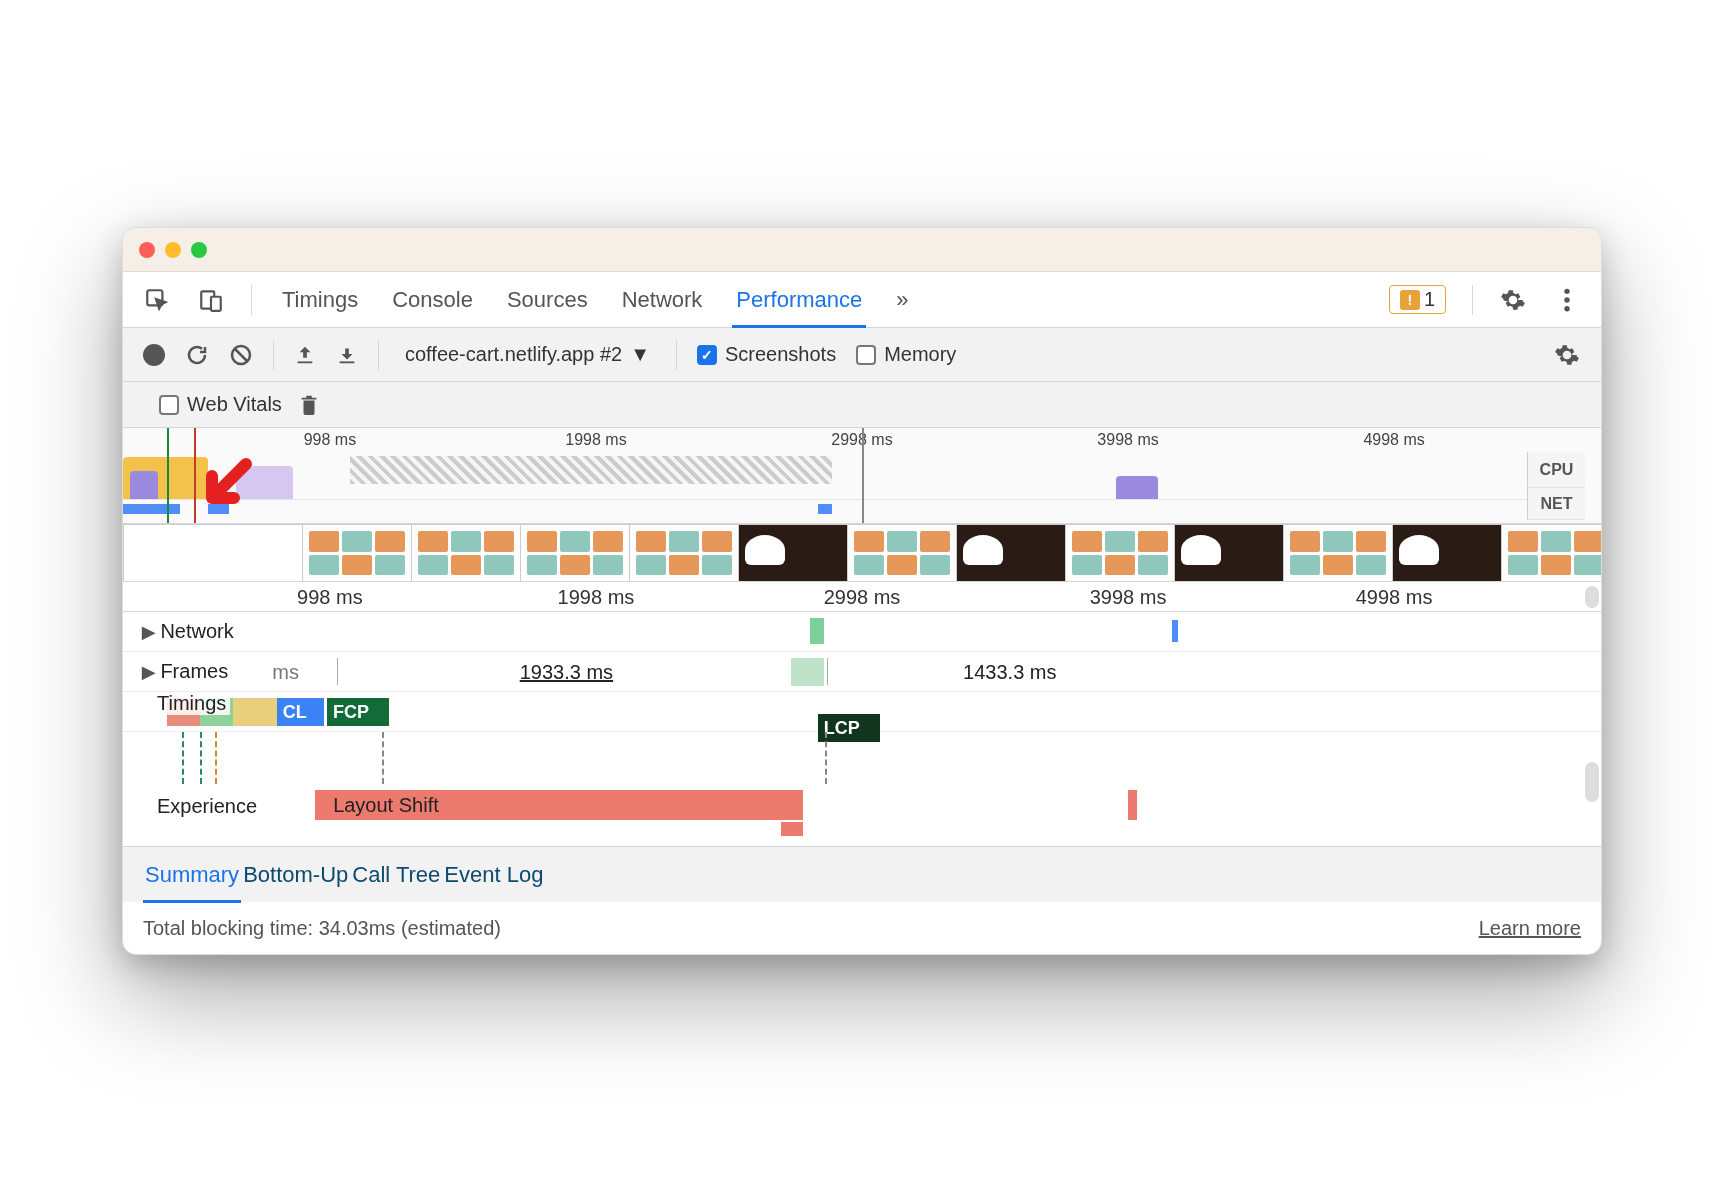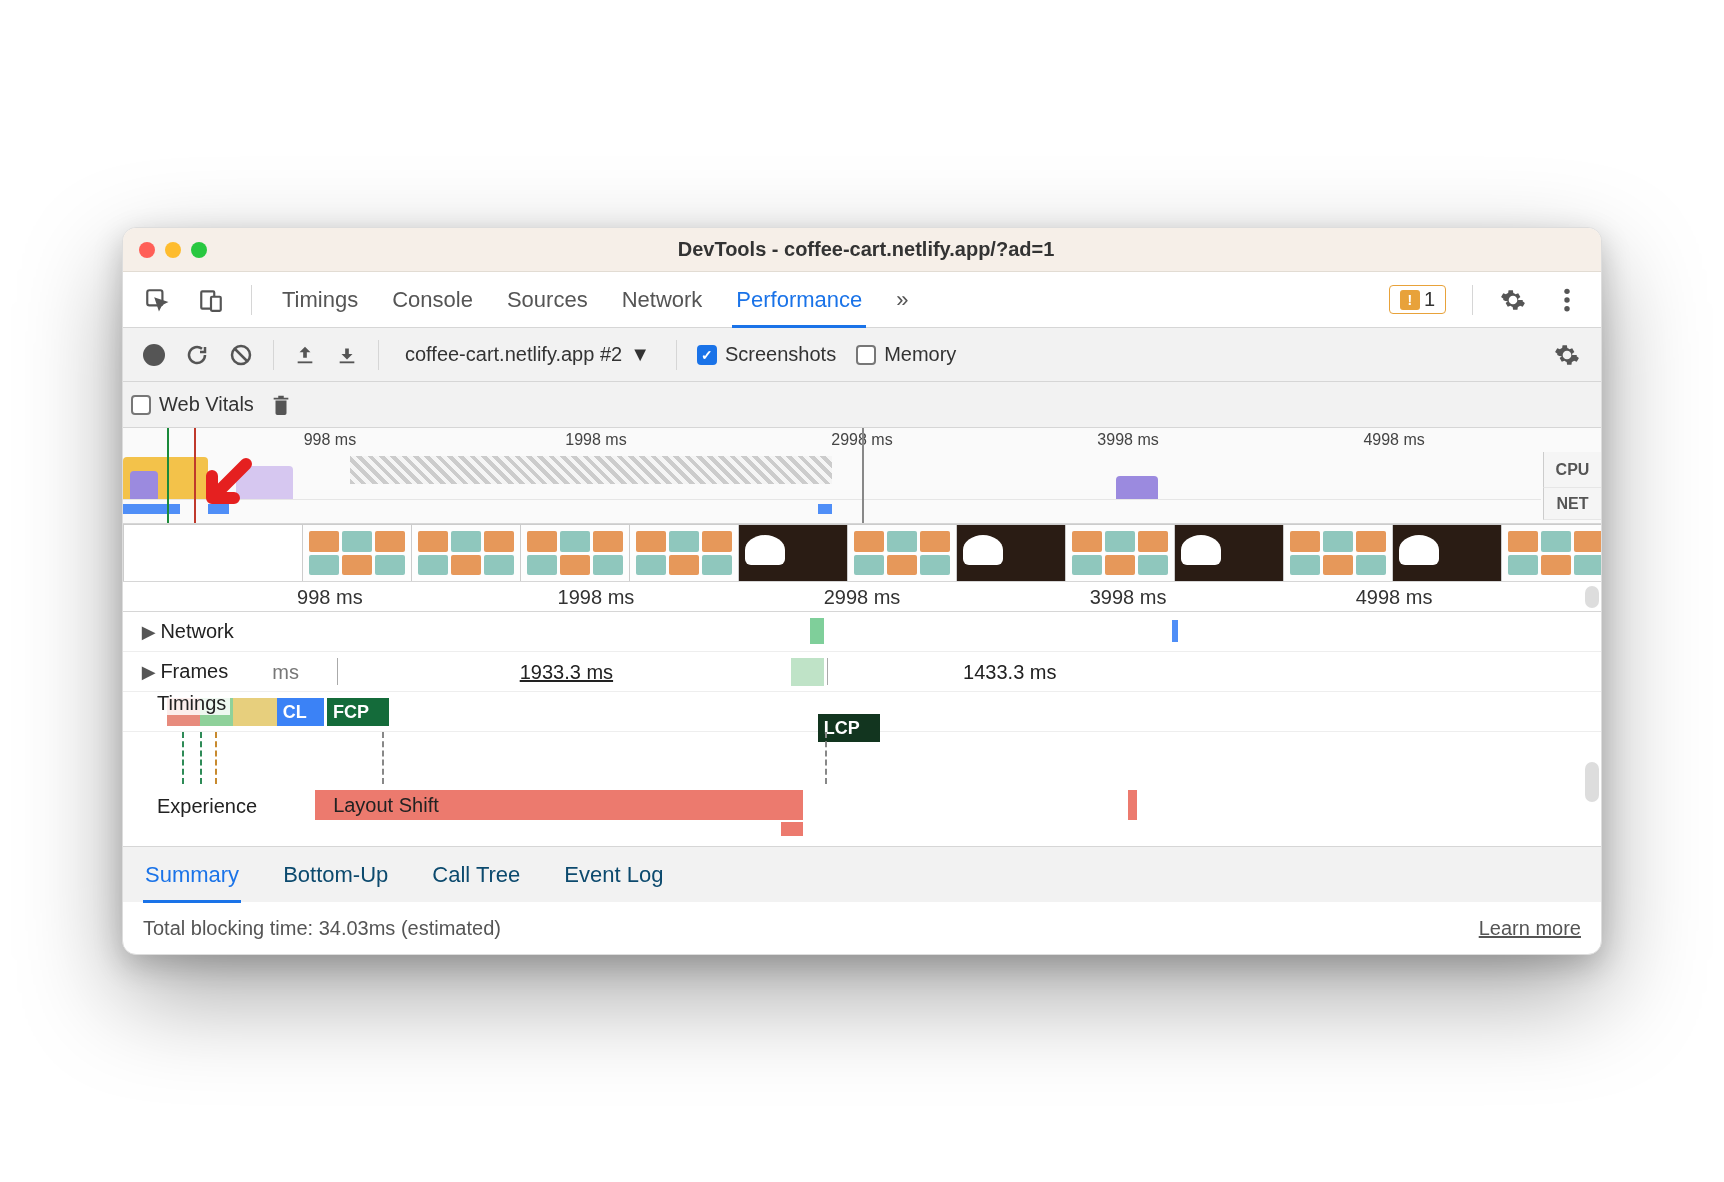--- a/index.html
+++ b/index.html
@@ -34,28 +34,28 @@
   
   .toolbar { height:54px; background:#f2f2f2; border-bottom:1px solid #d6d6d6; display:flex; align-items:center; padding:0 20px; gap:20px;}
   .tool-icon { color:#555; cursor:pointer; display:flex; align-items:center; justify-content:center;}
   .rec-dot { width:22px; height:22px; border-radius:50%; background:#555;}
   .profile-select { display:flex; align-items:center; gap:8px; font-size:20px; color:#333; padding:4px 6px;}
   .chk { width:20px; height:20px; border:2px solid #777; border-radius:4px; display:inline-flex; align-items:center; justify-content:center; background:#fff;}
   .chk.checked { background:#1a73e8; border-color:#1a73e8; color:#fff; font-size:14px; font-weight:bold;}
   .chk-label { display:flex; align-items:center; gap:8px; font-size:20px; color:#333;}
 
   
-  .toolbar2 { height:46px; background:#f2f2f2; border-bottom:1px solid #d6d6d6; display:flex; align-items:center; padding:0 8px; gap:16px;}
+  .toolbar2 { height:46px; background:#f2f2f2; border-bottom:1px solid #d6d6d6; display:flex; align-items:center; padding:0 36px; gap:16px;}
 
   
   .overview { position:relative; height:96px; border-bottom:1px solid #d6d6d6; background:#fafafa; }
   .overview-ruler { height:24px; display:flex; font-size:16px; color:#444; position:relative;}
   .ruler-tick { position:absolute; top:3px; transform:translateX(-50%); }
   .ov-tracks { position:absolute; top:24px; left:0; right:60px; bottom:0;}
-  .ov-labels { position:absolute; right:0; top:24px; width:58px; display:flex; flex-direction:column;}
+  .ov-labels { position:absolute; right:16px; top:24px; width:58px; display:flex; flex-direction:column;}
   .ov-label { font-size:16px; font-weight:700; color:#555; height:36px; display:flex; align-items:center; justify-content:center; border-left:1px solid #ccc; border-bottom:1px solid #e6e6e6; background:#f5f5f5;}
   .cpu-track{height:48px;position:relative;border-bottom:1px solid #e6e6e6;}
   .net-track{height:24px;position:relative;}
   .cpu-blob{position:absolute;bottom:0;border-radius:4px 4px 0 0;}
   .diag{position:absolute;top:4px;height:28px;background:repeating-linear-gradient(45deg,#ccc,#ccc 4px,#f5f5f5 4px,#f5f5f5 8px);}
   .vline{position:absolute;top:0;bottom:0;width:2px;}
   .arrow-anno{position:absolute;color:#e52020;}
 
   
   .shots { height:58px; border-bottom:1px solid #d6d6d6; display:flex; overflow:hidden; padding-left:70px;}
@@ -76,21 +76,21 @@
   .disclose{display:inline-block;transform:scale(0.9);color:#555;}
   .frame-seg{position:absolute;top:6px;height:28px;display:flex;align-items:center;justify-content:center;font-size:20px;color:#222;}
   .timing-badge{position:absolute;top:6px;height:28px;display:flex;align-items:center;justify-content:flex-start;padding:0 6px;font-size:18px;color:#fff;font-weight:600;}
   .timing-row{height:40px;border-bottom:1px solid #eee;position:relative;}
   .spacer-row{height:52px;position:relative;}
   .exp-row{height:44px;position:relative;display:flex;align-items:center;}
   .exp-bar{position:absolute;top:6px;height:30px;background:#ec7a6e;color:#222;font-size:20px;display:flex;align-items:center;padding-left:18px;}
   .dash-v{position:absolute;top:0;bottom:0;border-left:2px dashed #888;}
 
   
-  .bottom-tabs{height:56px;border-top:1px solid #d6d6d6;background:#f2f2f2;display:flex;align-items:center;padding:0 20px;gap:40px;}
+  .bottom-tabs{height:56px;border-top:1px solid #d6d6d6;background:#f2f2f2;display:flex;align-items:center;padding:0 20px;}
   .btab{font-size:22px;color:#0c4a6e;padding:15px 2px;cursor:pointer;}
   .btab.active{color:#1a73e8;border-bottom:3px solid #1a73e8;padding-bottom:12px;}
 
   
   .summary-bar{height:52px;display:flex;align-items:center;padding:0 20px;font-size:20px;color:#555;gap:14px;justify-content:space-between;}
   .link{text-decoration:underline;cursor:pointer;}
 
   .sb{position:absolute;right:2px;width:14px;background:#ddd;border-radius:7px;}
 
   svg{display:block;}
@@ -99,21 +99,20 @@
 <body>
 
 <div class="window">
 
   <div class="titlebar">
     <div class="traffic">
       <div class="dot red"></div>
       <div class="dot yellow"></div>
       <div class="dot green"></div>
     </div>
-    <div class="title-text">DevTools - coffee-cart.netlify.app/?ad=1</div>
   </div>
 
   <div class="tabs-row">
     <div class="icon-btn">
       <svg width="26" height="26" viewBox="0 0 24 24" fill="none" stroke="#555" stroke-width="2">
           <rect x="3" y="3" width="14" height="14" rx="2"></rect>
           <path d="M11 11 L20 14 L16 16 L14 20 Z" fill="#555"></path>
         </svg>
     </div>
     <div class="icon-btn">

